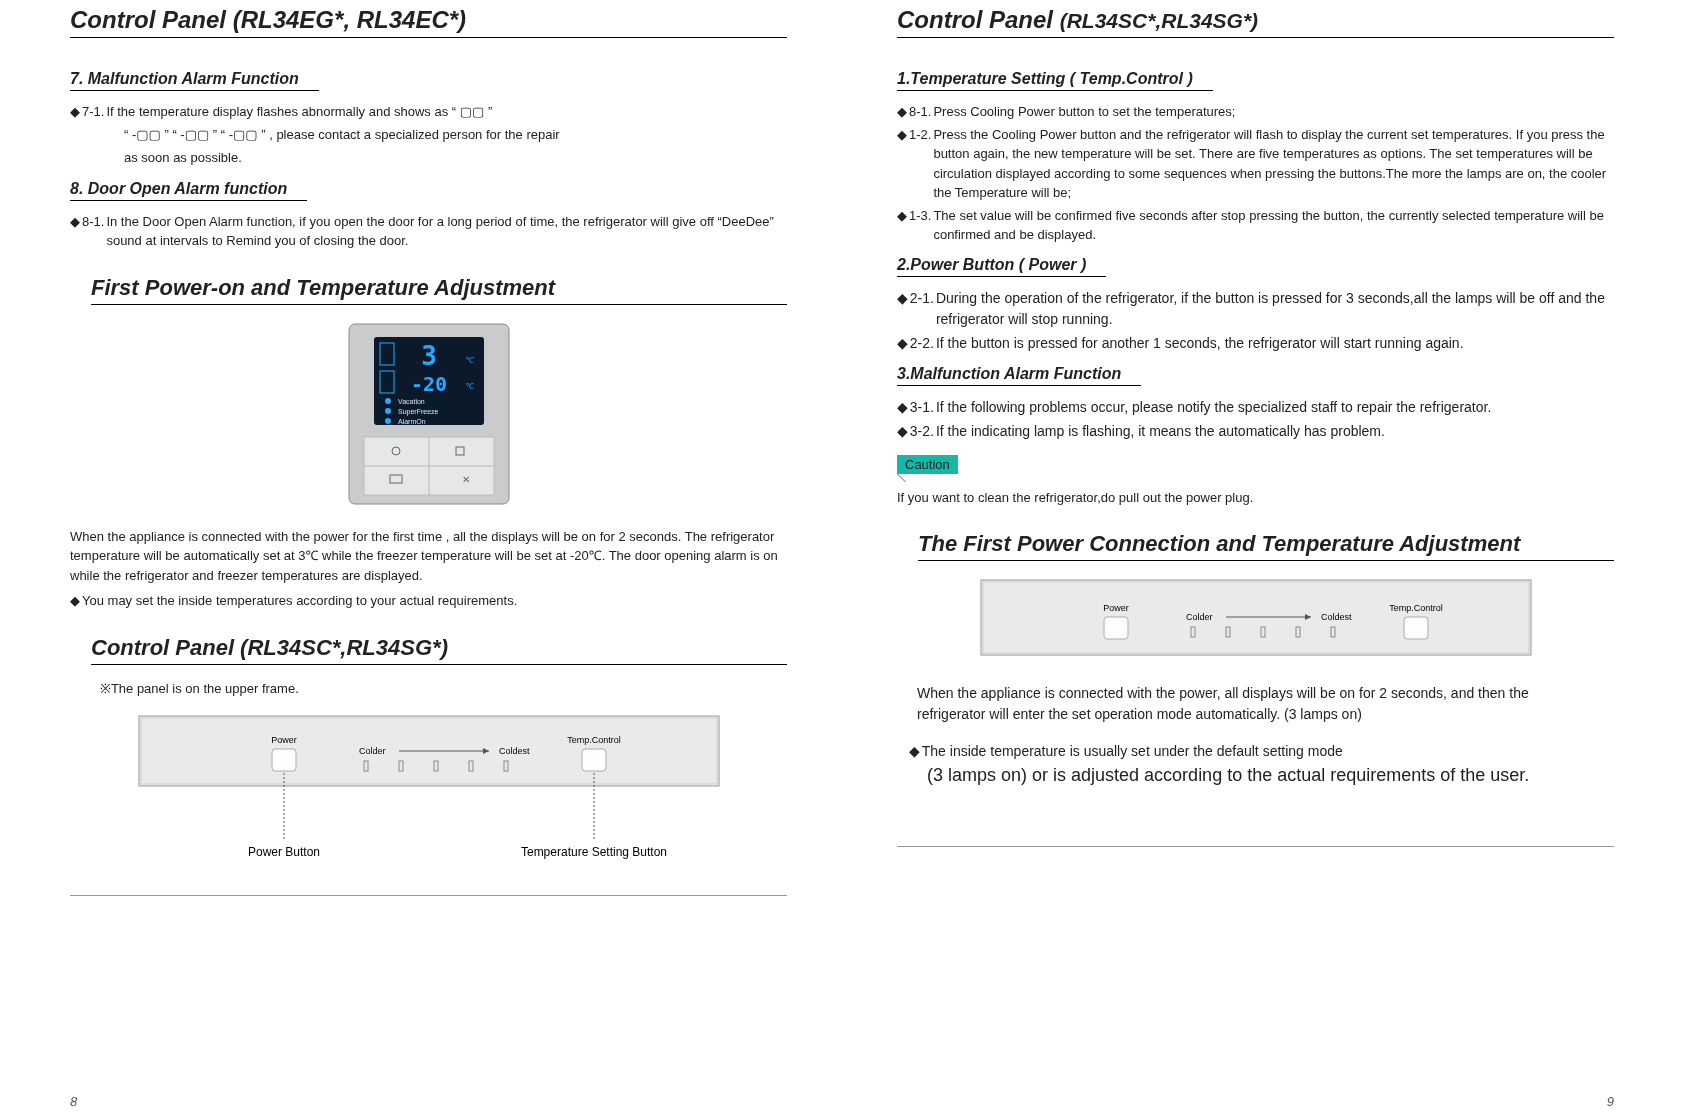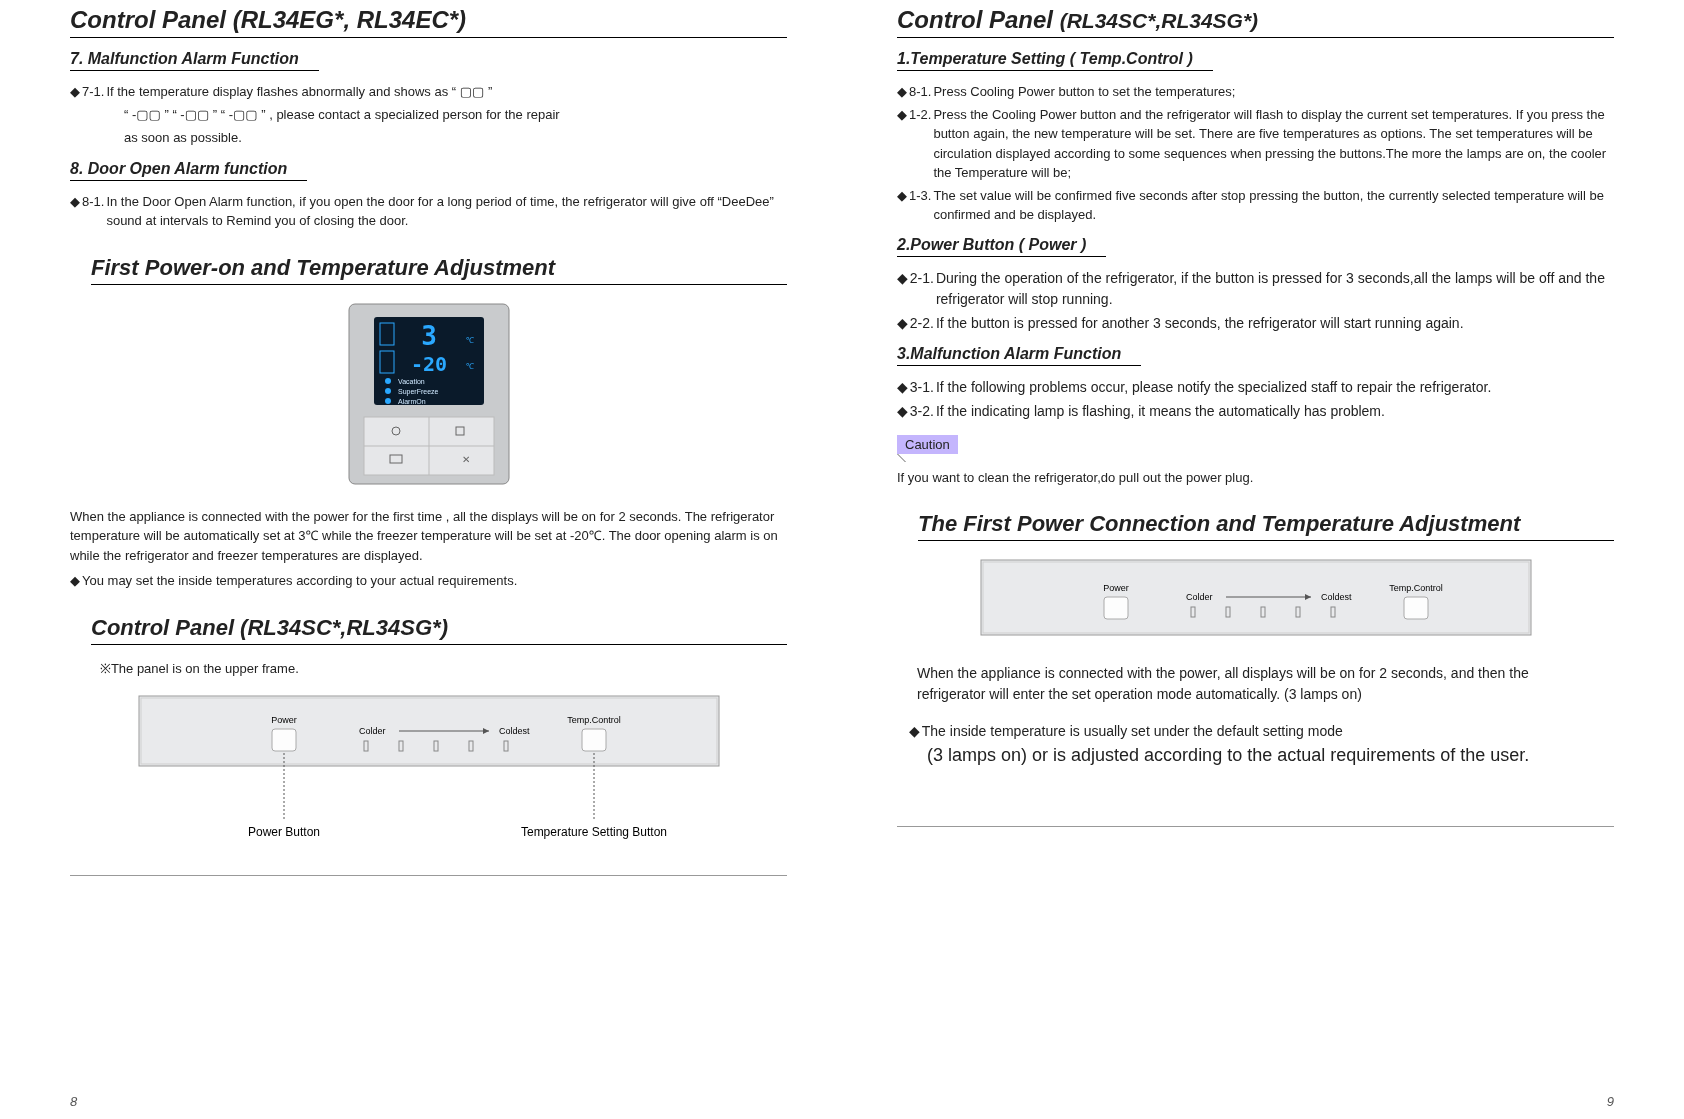--- a/index.html
+++ b/index.html
@@ -18,21 +18,21 @@
     padding: 6px 55px 12px 70px;
     position: relative;
   }
   .page-right { padding: 6px 70px 12px 55px; }
   h2.main-title {
     font-style: italic;
     font-weight: bold;
     font-size: 24px;
     border-bottom: 1.5px solid #000;
     padding-bottom: 3px;
-    margin-bottom: 4px;
+    margin-bottom: 24px;
   }
   h3.sub-title {
     font-style: italic;
     font-weight: bold;
     font-size: 16px;
     border-bottom: 1px solid #000;
     display: inline-block;
     padding-bottom: 2px;
     margin-top: 8px;
     margin-bottom: 8px;
@@ -56,21 +56,21 @@
   }
   .bullet-row .diamond { margin-right: 2px; }
   .bullet-row .num { margin-right: 2px; }
   .bullet-row .txt { flex: 1; }
   .indent-text { font-size: 13px; line-height: 1.5; margin-left: 54px; margin-bottom: 4px; }
   .plain { font-size: 13px; line-height: 1.5; margin: 6px 0; }
   .panel-svg-wrap { text-align: center; margin: 14px auto; }
   .panel-note { font-size: 13px; margin: 8px 0 6px 30px; }
   .caution-tag {
     display: inline-block;
-    background: #c4b5fd;
+    background: #14b8a6;
     padding: 2px 8px;
     font-size: 13px;
     margin-top: 10px;
     position: relative;
   }
   .caution-tag::after {
     content: "";
     position: absolute;
     left: 0;
     bottom: -8px;
@@ -210,21 +210,21 @@
 
   <h3 class="sub-title">2.Power Button ( Power )</h3>
   <div class="bullet-row" style="font-size:14px;">
     <span class="diamond">◆</span>
       <span class="num">2-1.</span>
     <span class="txt">During the operation of the refrigerator, if the button is pressed for 3 seconds,all the lamps will be off and the refrigerator will stop running.</span>
   </div>
   <div class="bullet-row" style="font-size:14px;">
     <span class="diamond">◆</span>
       <span class="num">2-2.</span>
-    <span class="txt">If the button is pressed for another 3 seconds, the refrigerator will start running again.</span>
+    <span class="txt">If the button is pressed for another 1 seconds, the refrigerator will start running again.</span>
   </div>
 
   <h3 class="sub-title">3.Malfunction Alarm Function</h3>
   <div class="bullet-row" style="font-size:14px;">
     <span class="diamond">◆</span>
       <span class="num">3-1.</span>
     <span class="txt">If the following problems occur, please notify the specialized staff to repair the refrigerator.</span>
   </div>
   <div class="bullet-row" style="font-size:14px;">
     <span class="diamond">◆</span>

